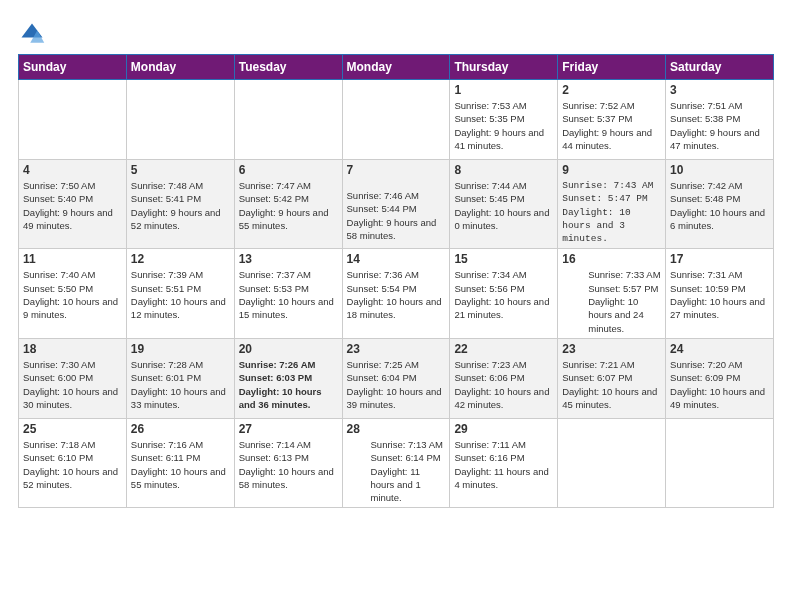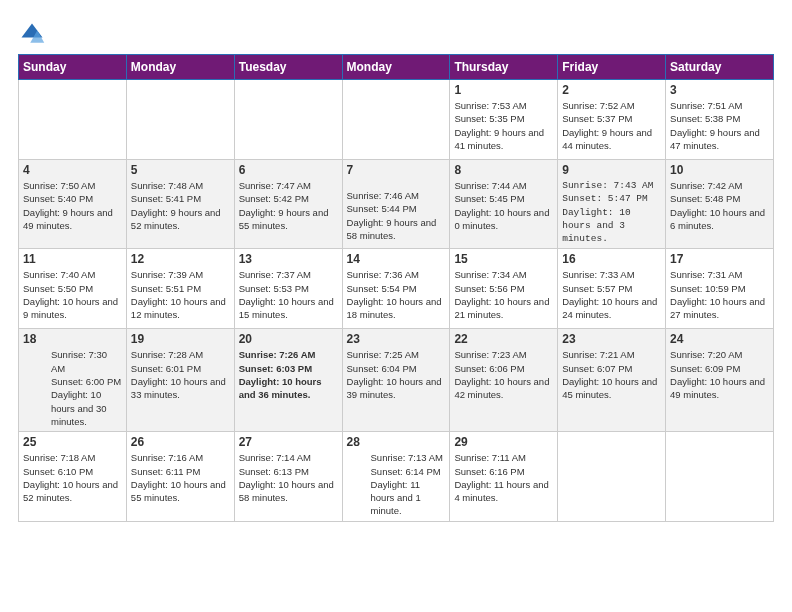--- a/index.html
+++ b/index.html
@@ -228,35 +228,35 @@
 Daylight: 10 hours and 18 minutes.</div>
           </td>
           <td>
             <span class="day-num">15</span>
             <div class="day-info" style="white-space: pre-line;">Sunrise: 7:34 AM
 Sunset: 5:56 PM
 Daylight: 10 hours and 21 minutes.</div>
           </td>
           <td>
             <span class="day-num">16</span>
-            <div class="day-info" style="white-space: pre-line;">Sunrise: 7:33 AM
+            <div class="day-info" style="white-space: pre-line; margin-left: 26px;">Sunrise: 7:33 AM
 Sunset: 5:57 PM
 Daylight: 10 hours and 24 minutes.</div>
           </td>
           <td>
             <span class="day-num">17</span>
             <div class="day-info" style="white-space: pre-line;">Sunrise: 7:31 AM
 Sunset: 10:59 PM
 Daylight: 10 hours and 27 minutes.</div>
           </td>
         </tr>
         <tr>
           <td>
             <span class="day-num">18</span>
-            <div class="day-info" style="white-space: pre-line; margin-left: 28px;">Sunrise: 7:30 AM
+            <div class="day-info" style="white-space: pre-line;">Sunrise: 7:30 AM
 Sunset: 6:00 PM
 Daylight: 10 hours and 30 minutes.</div>
           </td>
           <td>
             <span class="day-num">19</span>
             <div class="day-info" style="white-space: pre-line;">Sunrise: 7:28 AM
 Sunset: 6:01 PM
 Daylight: 10 hours and 33 minutes.</div>
           </td>
           <td>

